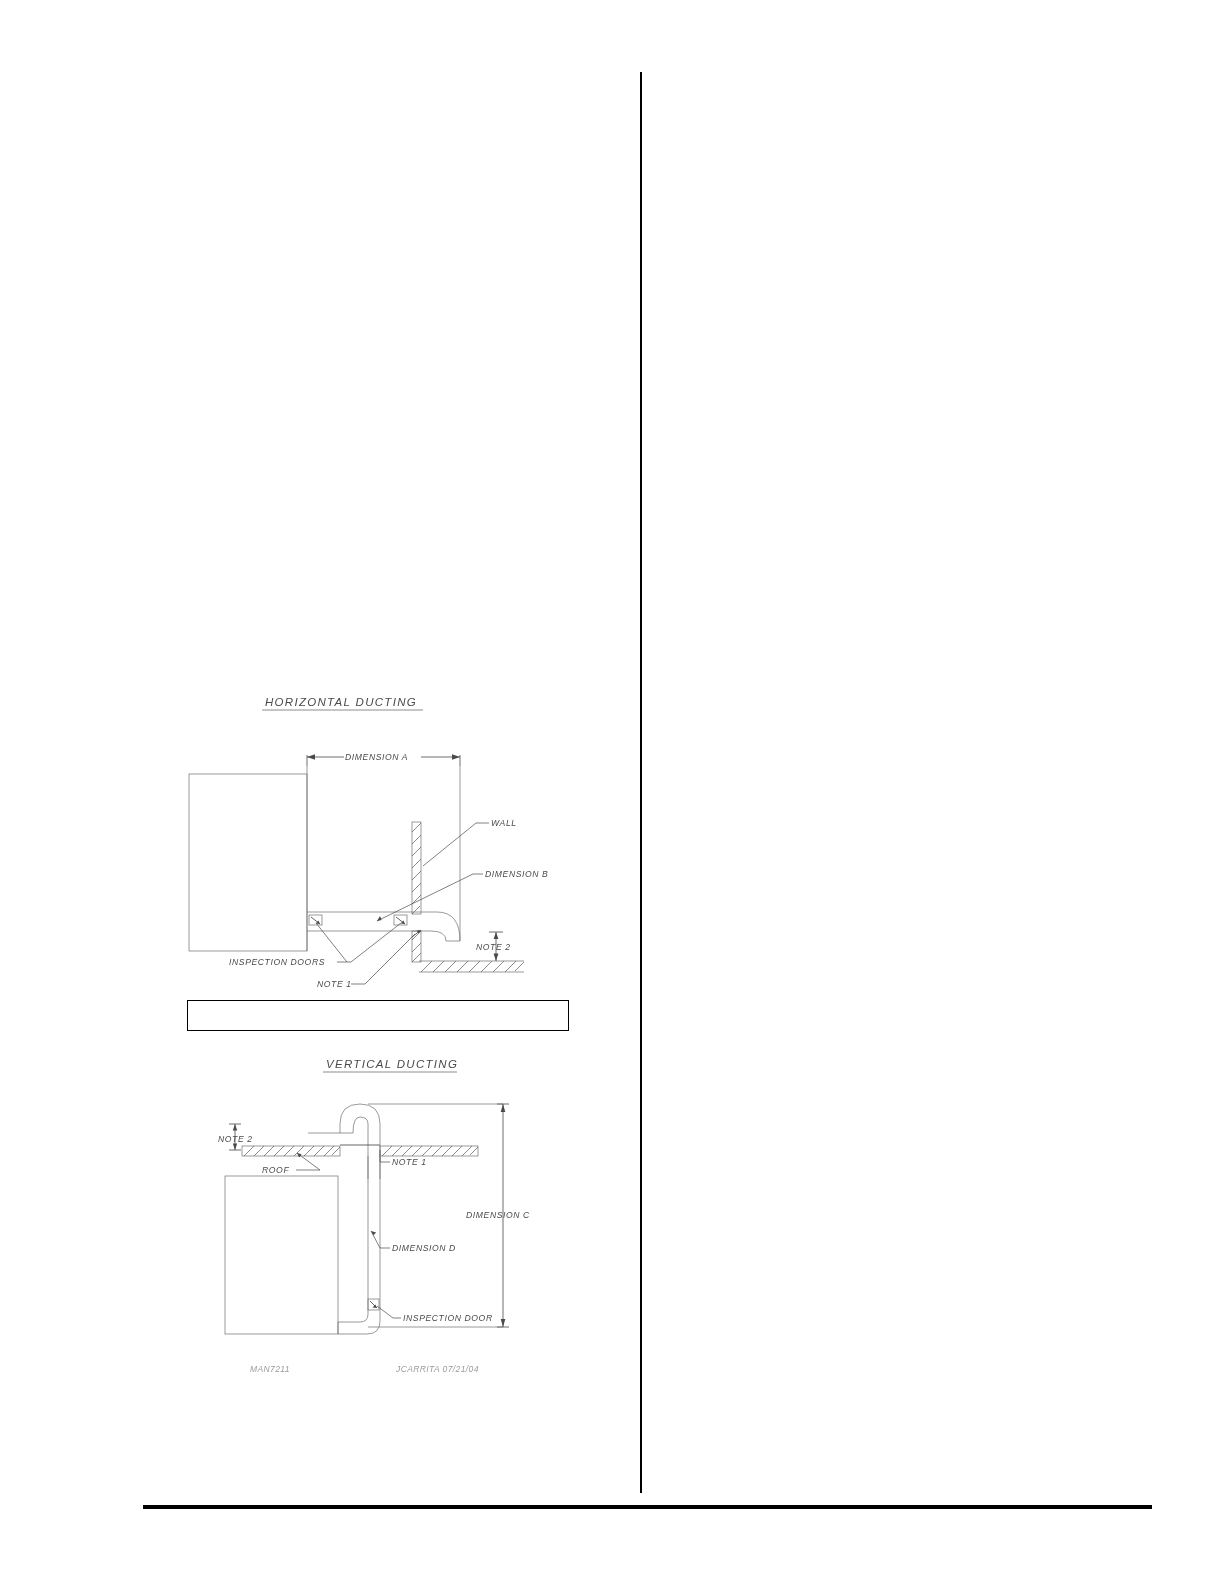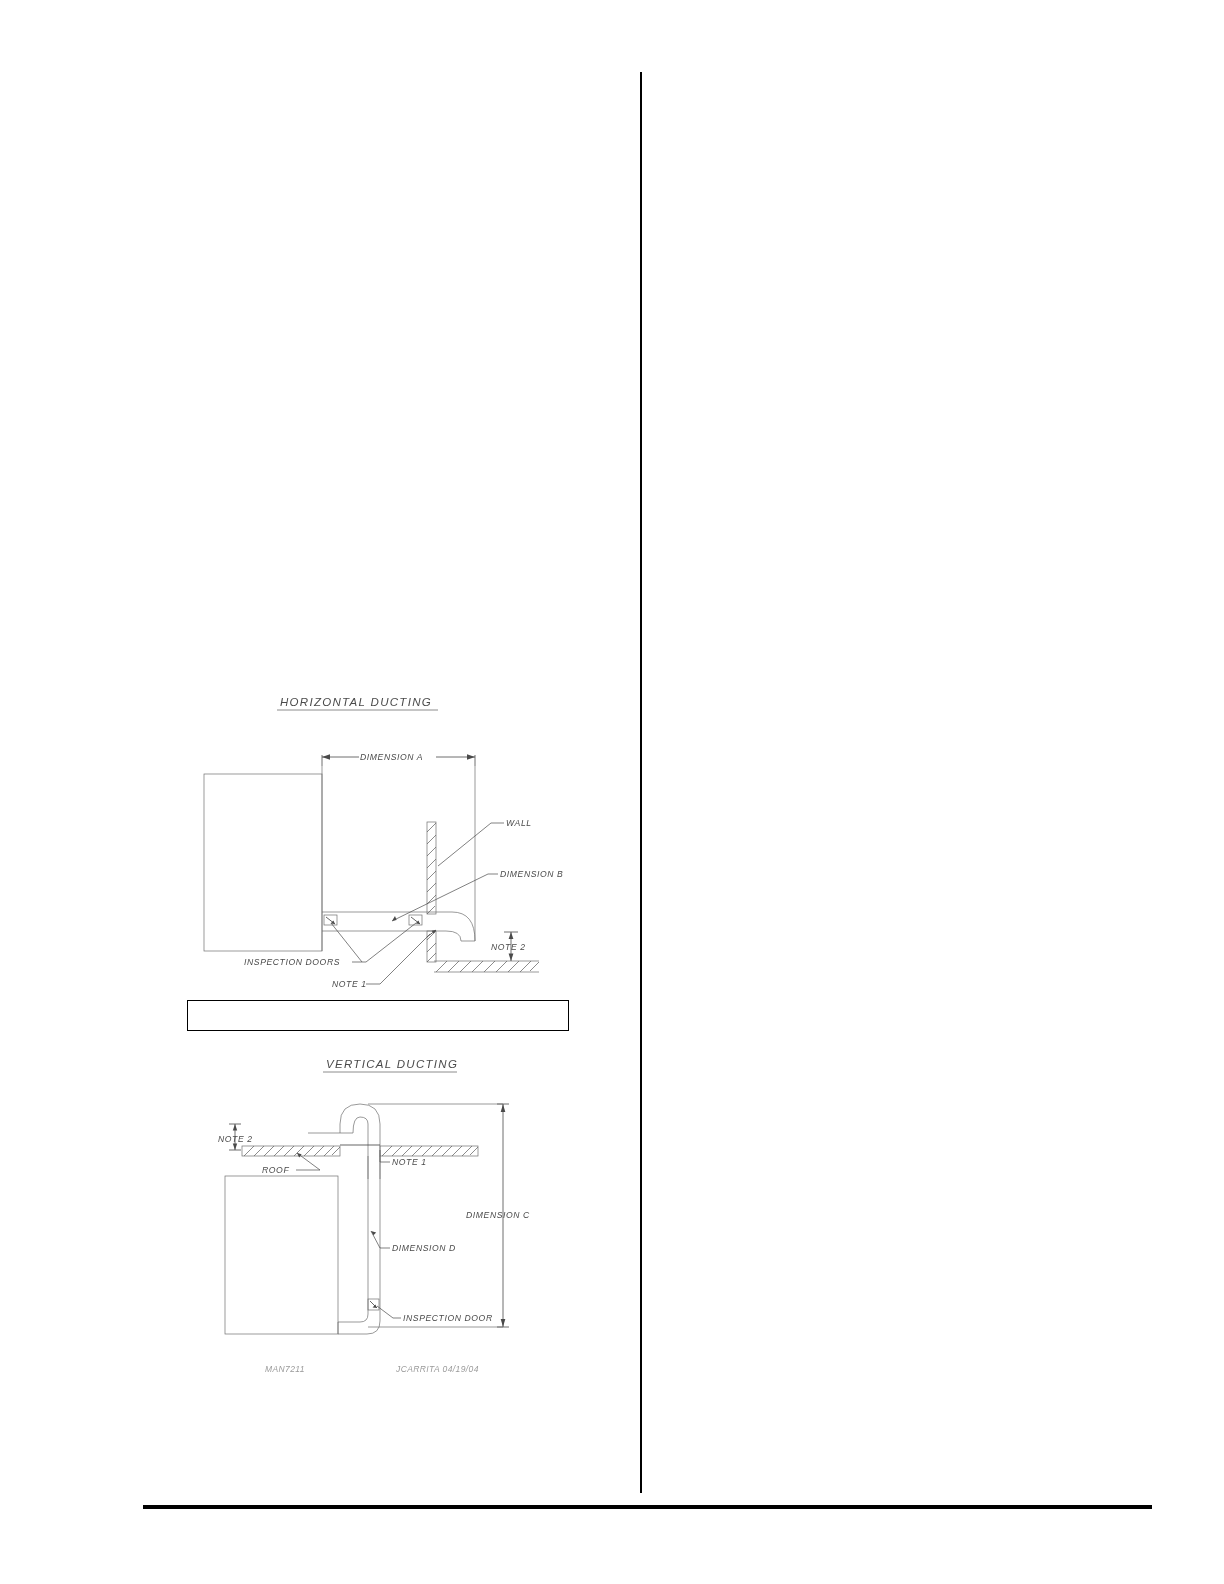--- a/index.html
+++ b/index.html
@@ -36,21 +36,21 @@
     top: 1505px;
     width: 1009px;
     height: 4px;
     background: #000;
   }
   
   .figure {
     position: absolute;
   }
   #figure-horizontal {
-    left: 184px;
+    left: 169px;
     top: 684px;
     width: 400px;
     height: 312px;
   }
   #figure-vertical {
     left: 208px;
     top: 1046px;
     width: 320px;
     height: 300px;
   }
@@ -79,21 +79,21 @@
   }
   .caption-text {
     position: absolute;
     font-family: "Liberation Sans", sans-serif;
     font-size: 8.5px;
     font-style: italic;
     letter-spacing: 0.4px;
     color: #9a9a9a;
     white-space: nowrap;
   }
-  #caption-drawing-number { left: 85px; top: 0; font-style: italic; }
+  #caption-drawing-number { left: 70px; top: 0; font-style: italic; }
   #caption-author-date { left: 216px; top: 0; }
 
   
   text {
     font-family: "Liberation Sans", sans-serif;
     font-style: italic;
     fill: #3d3d3d;
     letter-spacing: 0.6px;
   }
   text.title {
@@ -307,18 +307,18 @@
 
       <line class="leader" x1="163" y1="185" x2="172" y2="202"></line>
       <polygon class="solidfill" points="163,185 165.4,189.2 168.2,186.6"></polygon>
       <line class="leader" x1="172" y1="202" x2="182" y2="202"></line>
       <text class="label" x="184" y="205">DIMENSION D</text>
     </svg>
   </div>
 
   <div class="caption-row">
     <span class="caption-text" id="caption-drawing-number">MAN7211</span>
-    <span class="caption-text" id="caption-author-date">JCARRITA 04/19/04</span>
+    <span class="caption-text" id="caption-author-date">JCARRITA 07/21/04</span>
   </div>
 
   <div class="footer-rule"></div>
 
 </div>
 
 </body></html>

